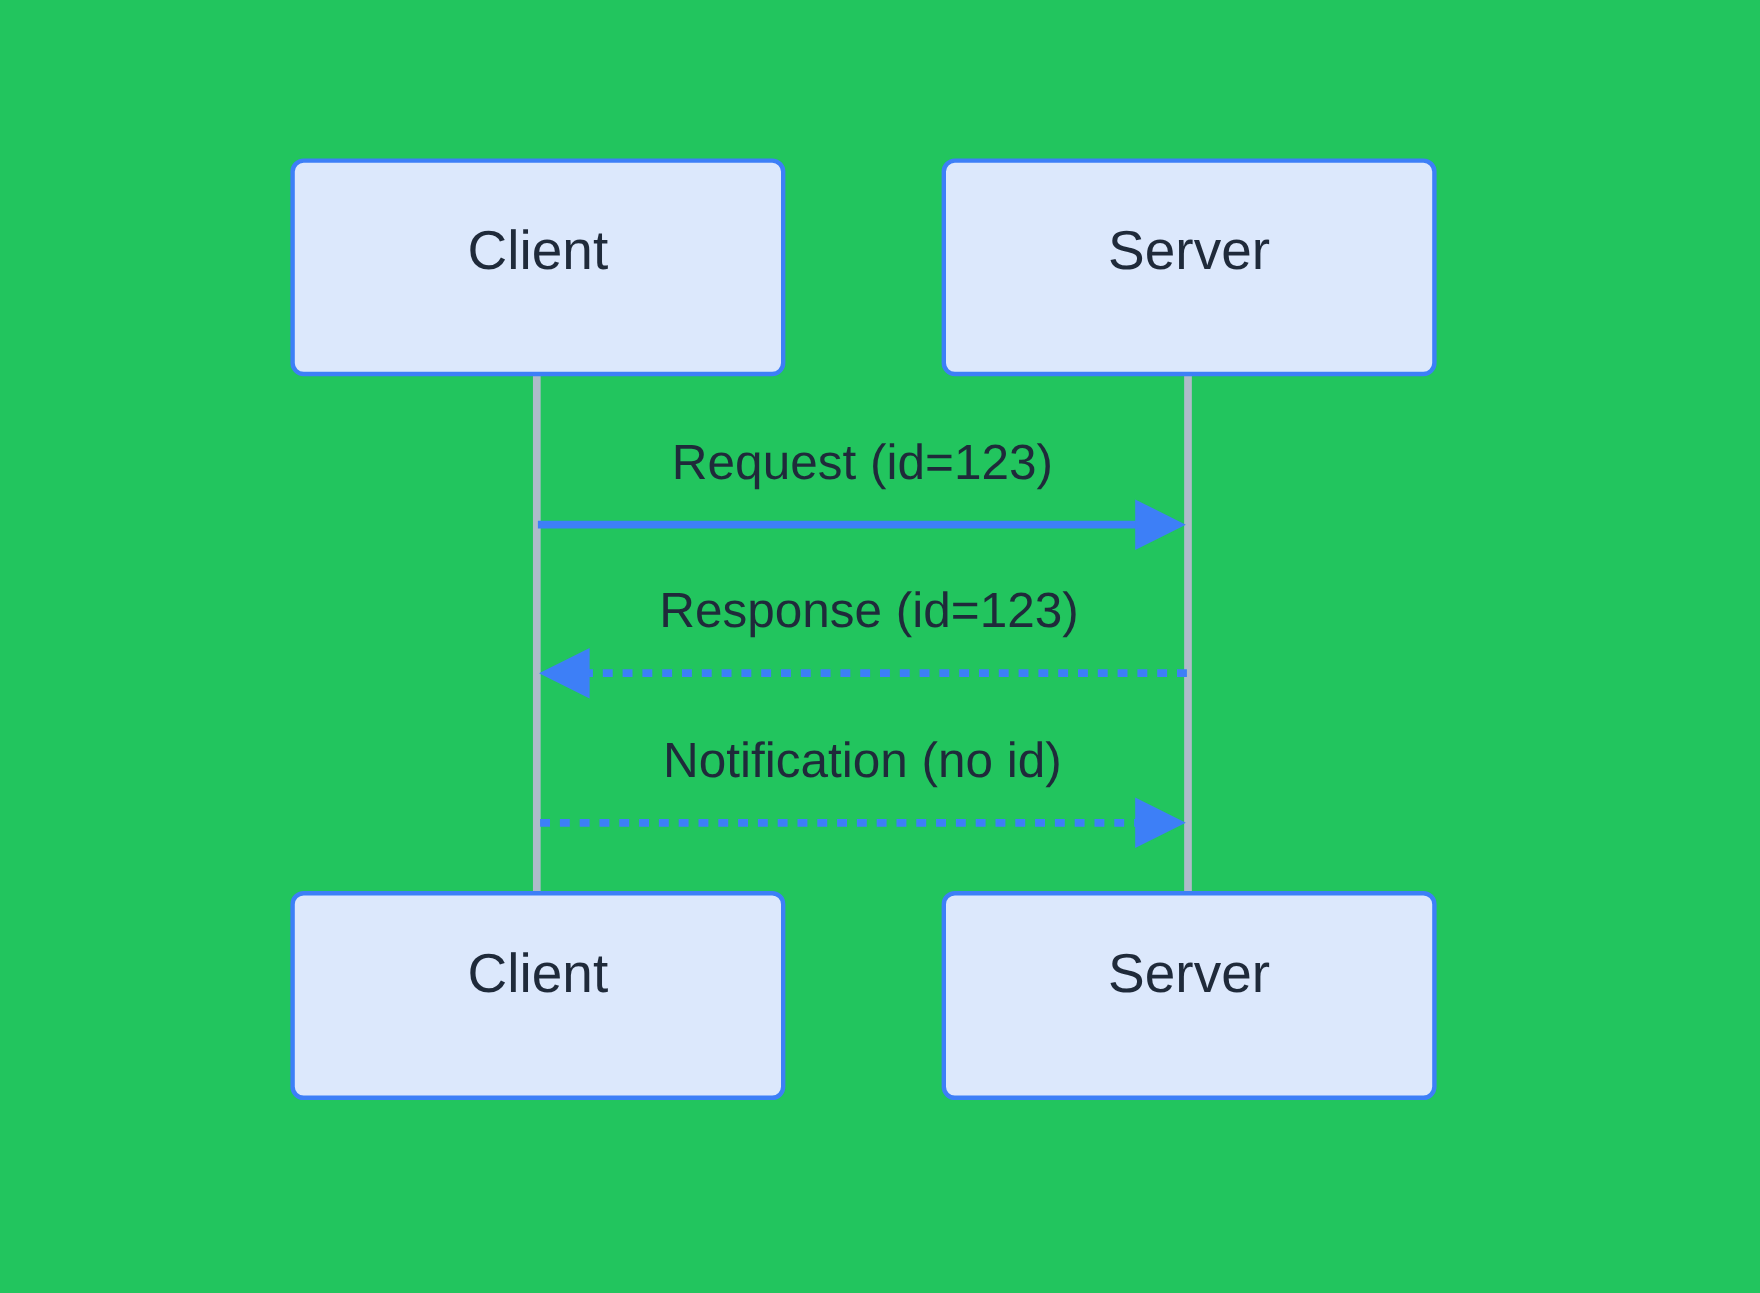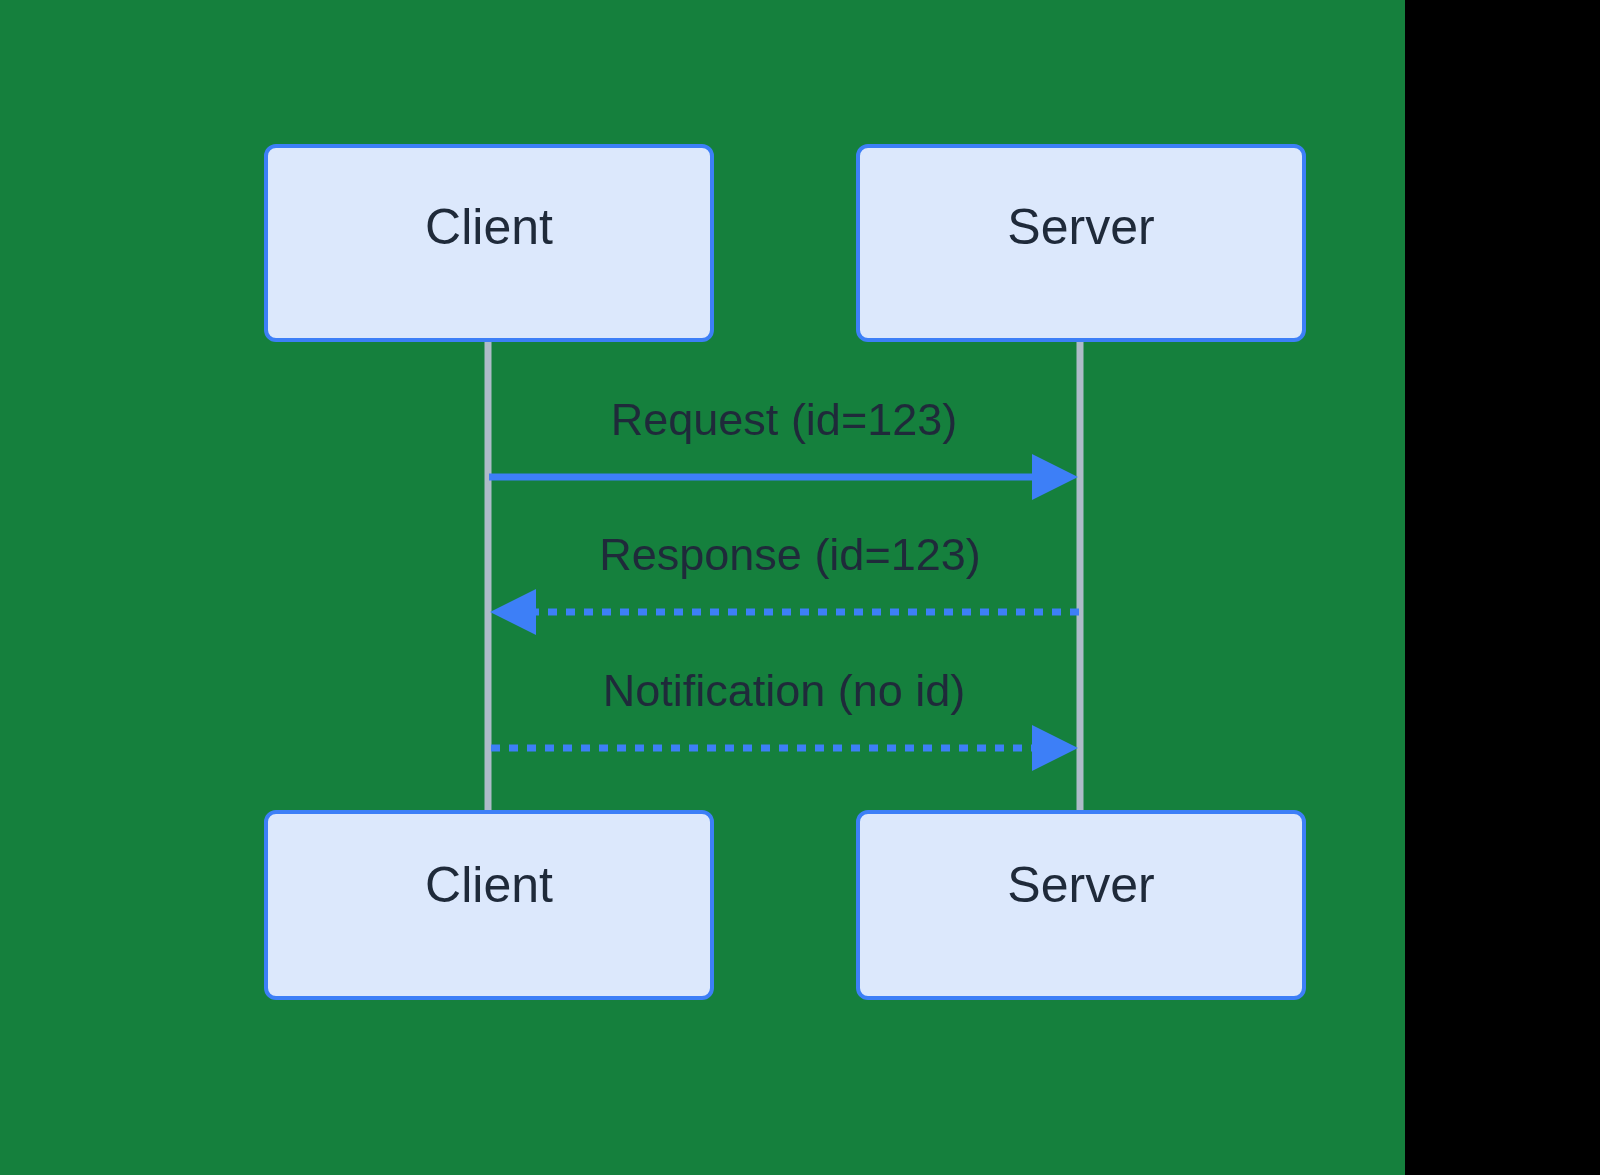--- a/index.html
+++ b/index.html
@@ -8,23 +8,23 @@
     background: #000000;
   }
   body {
     width: 1600px;
     height: 1175px;
     overflow: hidden;
     font-family: "Liberation Sans", sans-serif;
   }
   #diagram-root {
     position: relative;
-    width: 1405px;
+    width: 1600px;
     height: 1175px;
-    background: #15803d;
+    background: #22c55e;
   }
   svg.diagram-canvas {
     position: absolute;
     left: 0;
     top: 0;
     width: 1600px;
     height: 1175px;
     display: block;
   }
   .participant-box-rect {

